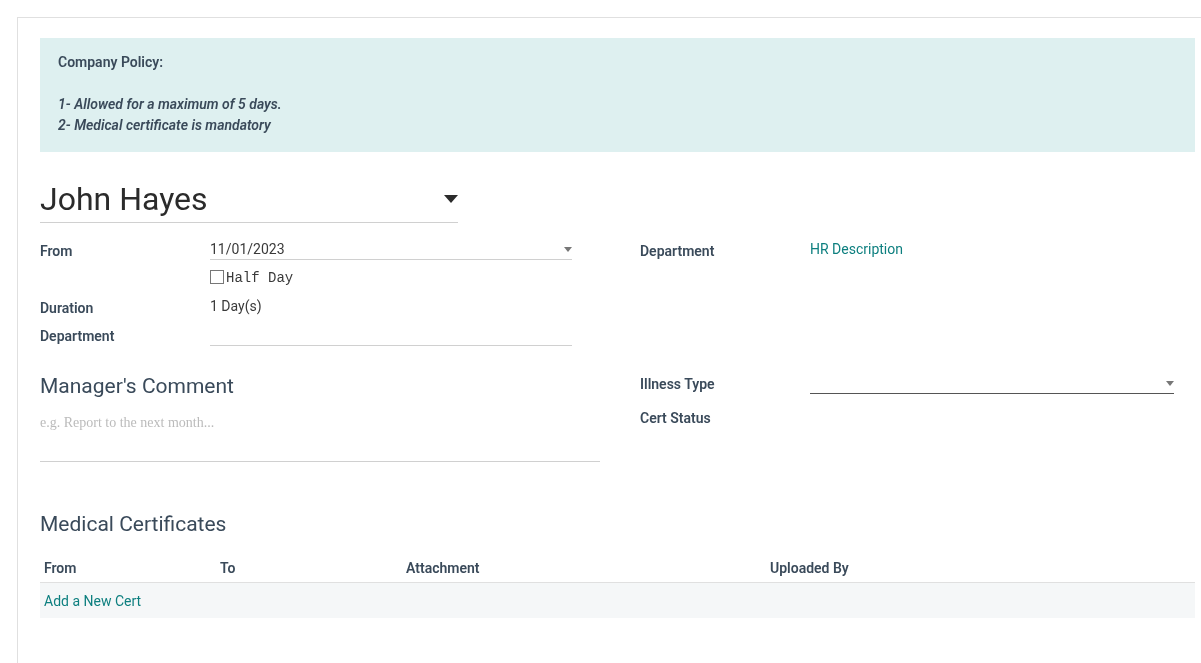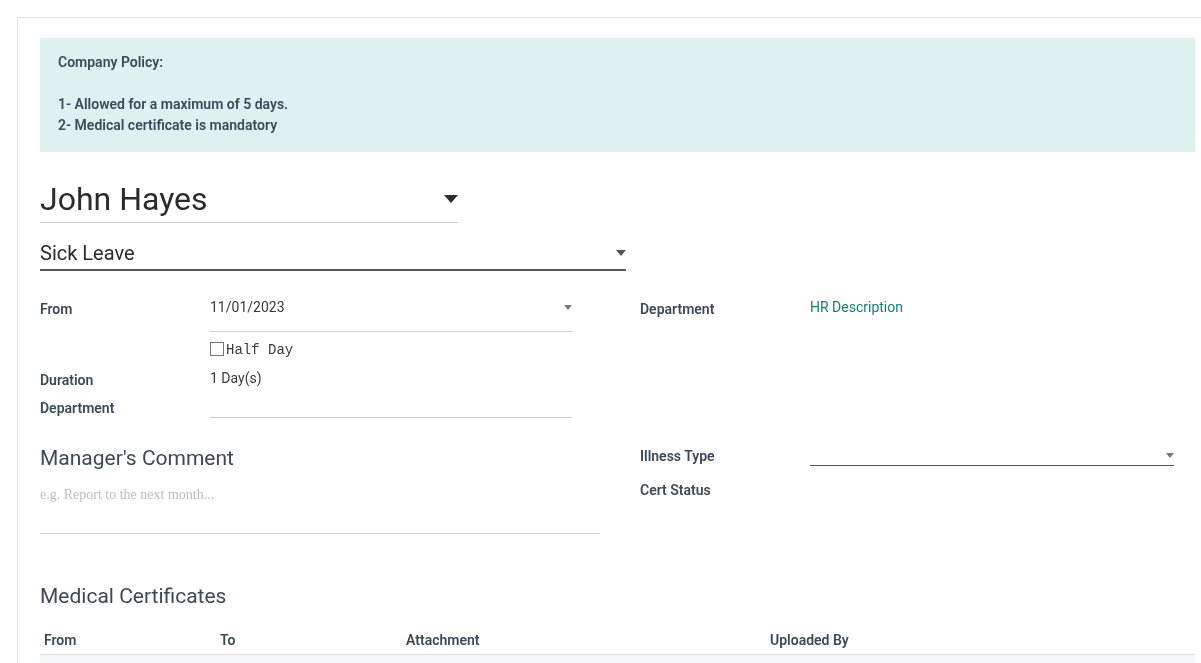--- a/index.html
+++ b/index.html
@@ -28,20 +28,21 @@
       color: #3a4a5a;
       font-weight: 600;
       font-size: 14px;
       margin-bottom: 24px;
     }
     .policy-line {
       color: #3a4a5a;
       font-weight: 600;
       font-size: 14px;
       line-height: 1.5;
+      font-style: italic;
     }
     .employee-dropdown {
       display: flex;
       align-items: center;
       justify-content: space-between;
       width: 418px;
       border-bottom: 1px solid #d0d0d0;
       padding-bottom: 4px;
       margin-bottom: 18px;
       cursor: pointer;
@@ -112,21 +113,21 @@
     .field-value {
       flex: 1;
       color: #3a3a3a;
       font-size: 14px;
     }
     .date-input-wrap {
       display: flex;
       align-items: center;
       justify-content: space-between;
       border-bottom: 1px solid #d0d0d0;
-      padding-bottom: 16px;
+      padding-bottom: 2px;
       width: 362px;
       cursor: pointer;
     }
     .date-input {
       font-size: 14px;
       color: #3a3a3a;
       border: none;
       outline: none;
       background: transparent;
     }
@@ -241,24 +242,20 @@
       <div class="policy-title">Company Policy:</div>
       <div class="policy-line">1- Allowed for a maximum of 5 days.</div>
       <div class="policy-line">2- Medical certificate is mandatory</div>
     </div>
 
     <div class="employee-dropdown">
       <span class="employee-name">John Hayes</span>
       <span class="caret-down"></span>
     </div>
 
-    <div class="leave-type-dropdown">
-      <span class="leave-type">Sick Leave</span>
-      <span class="caret-down-sm"></span>
-    </div>
 
     <div class="form-row">
       <div class="form-left">
         <div class="field-row">
           <div class="field-label">From</div>
           <div class="field-value">
             <div class="date-input-wrap">
               <span class="date-input">11/01/2023</span>
               <span class="caret-down-xs"></span>
             </div>

